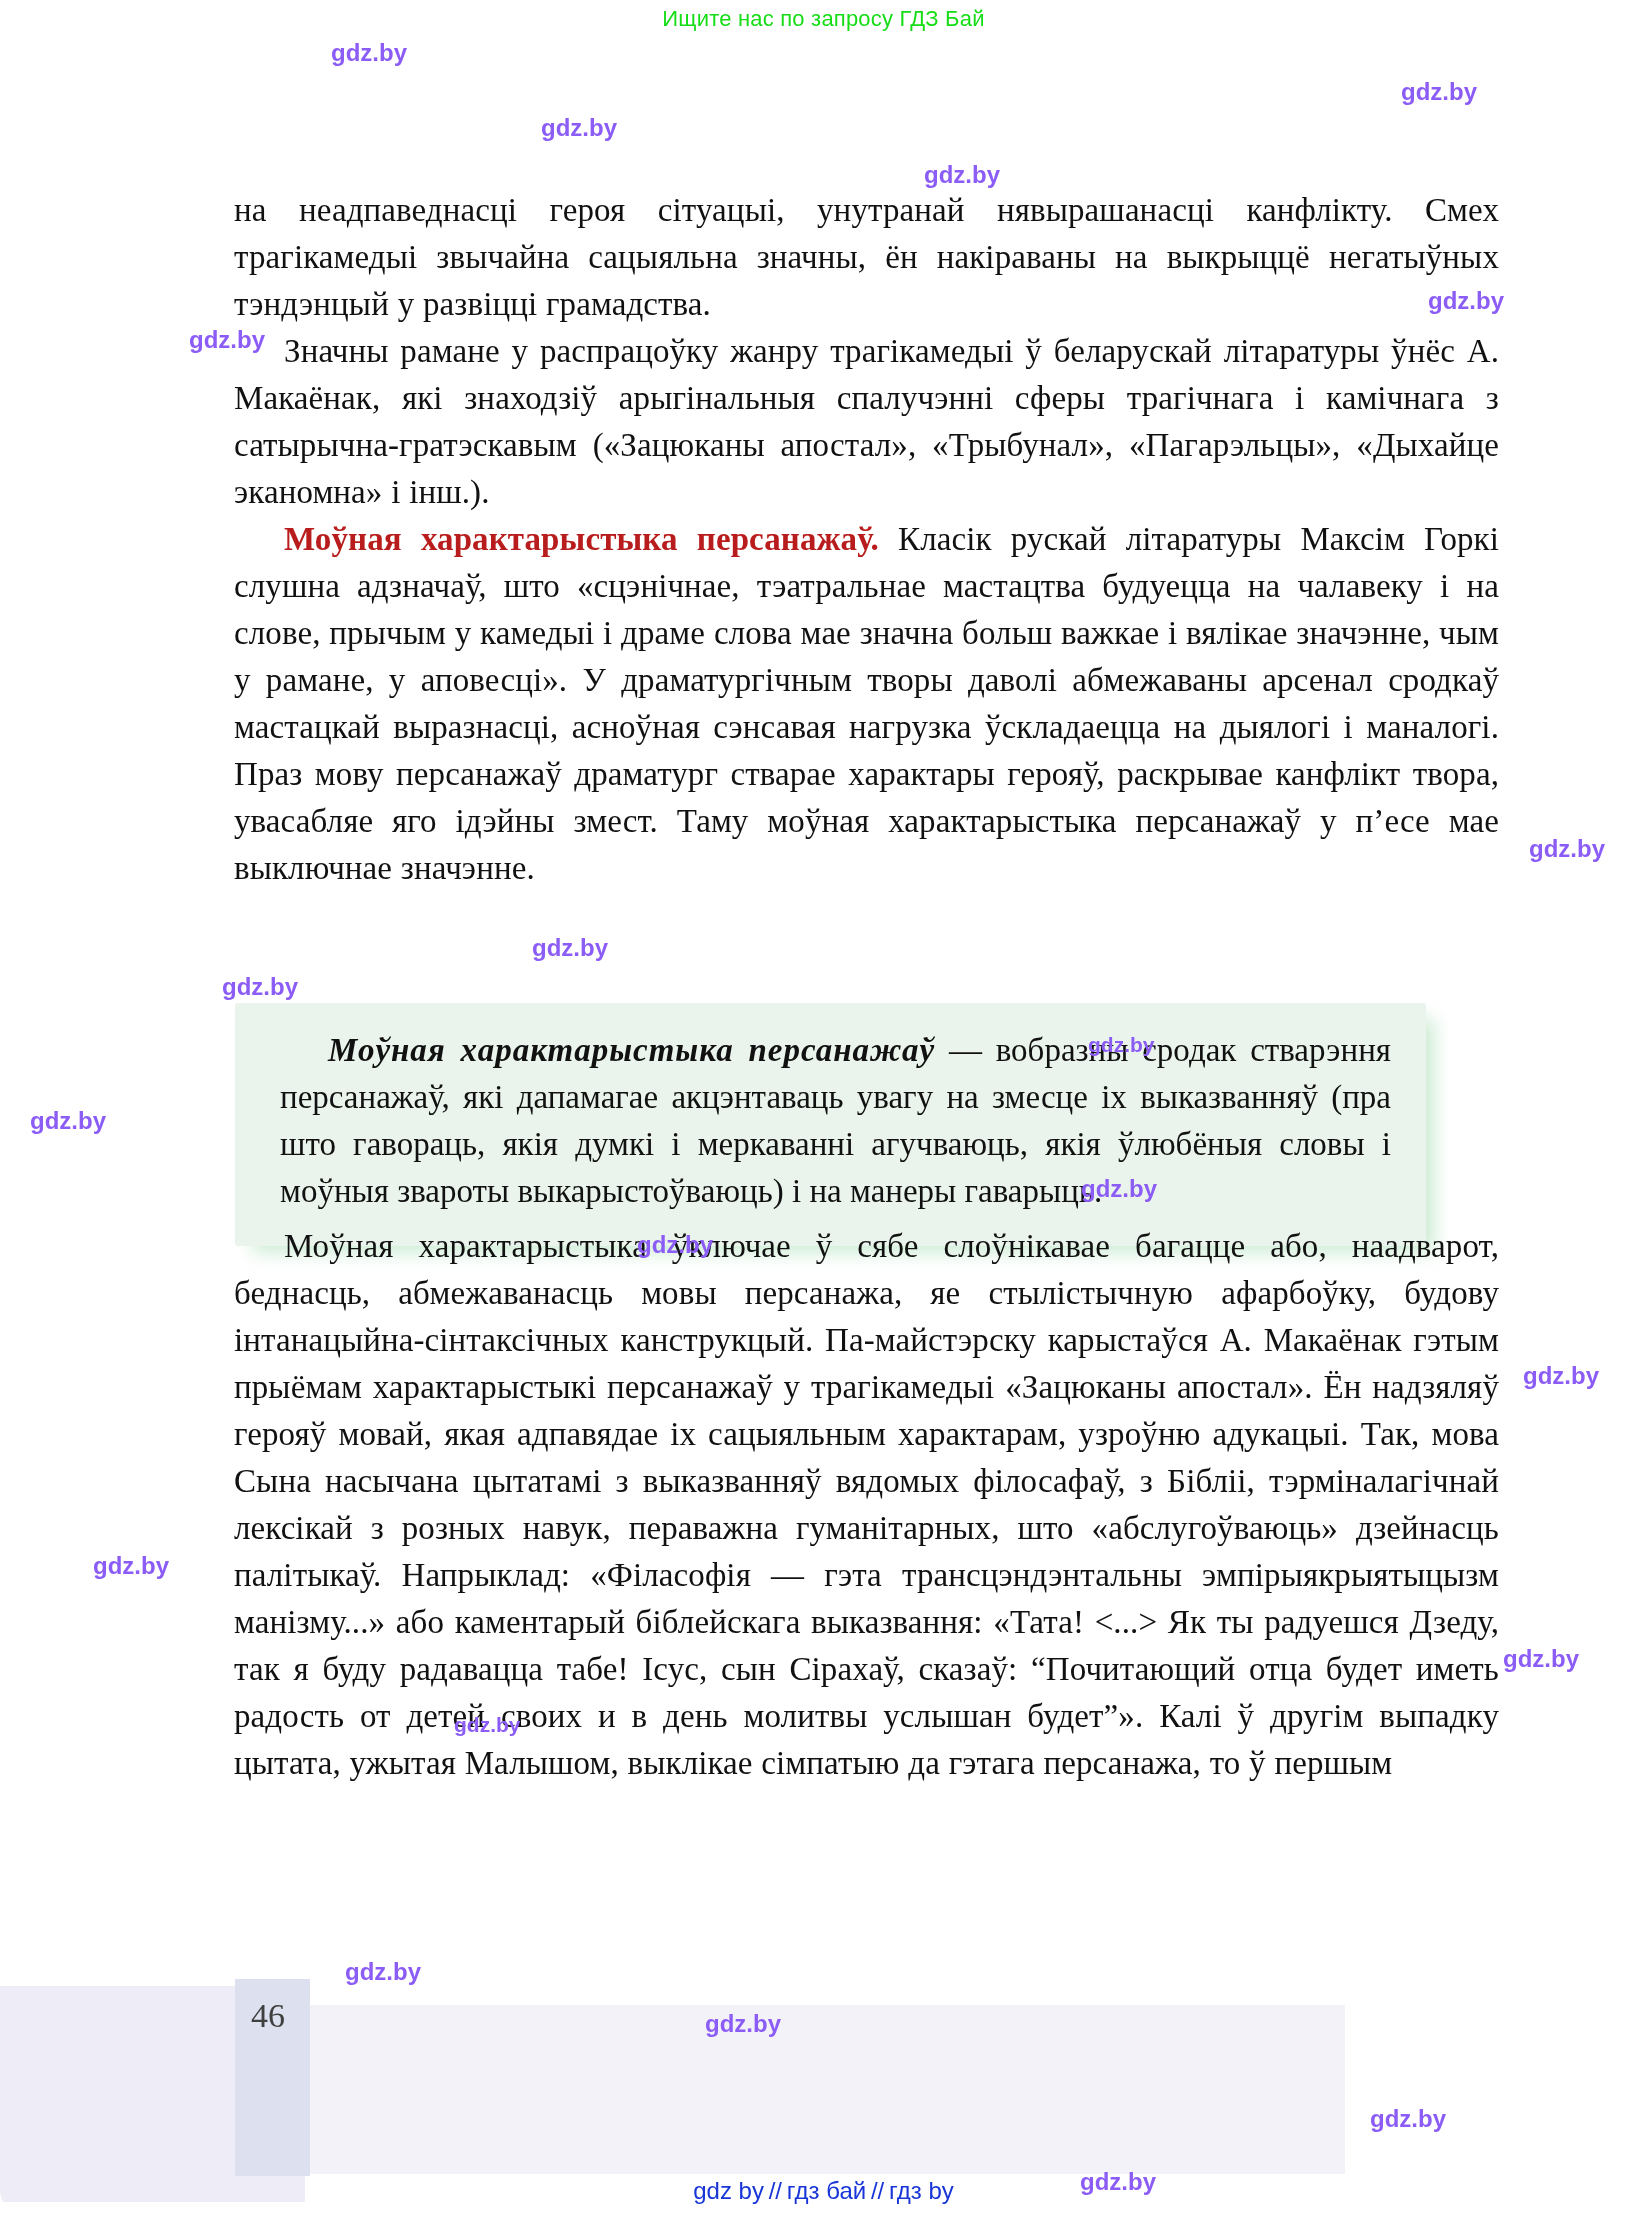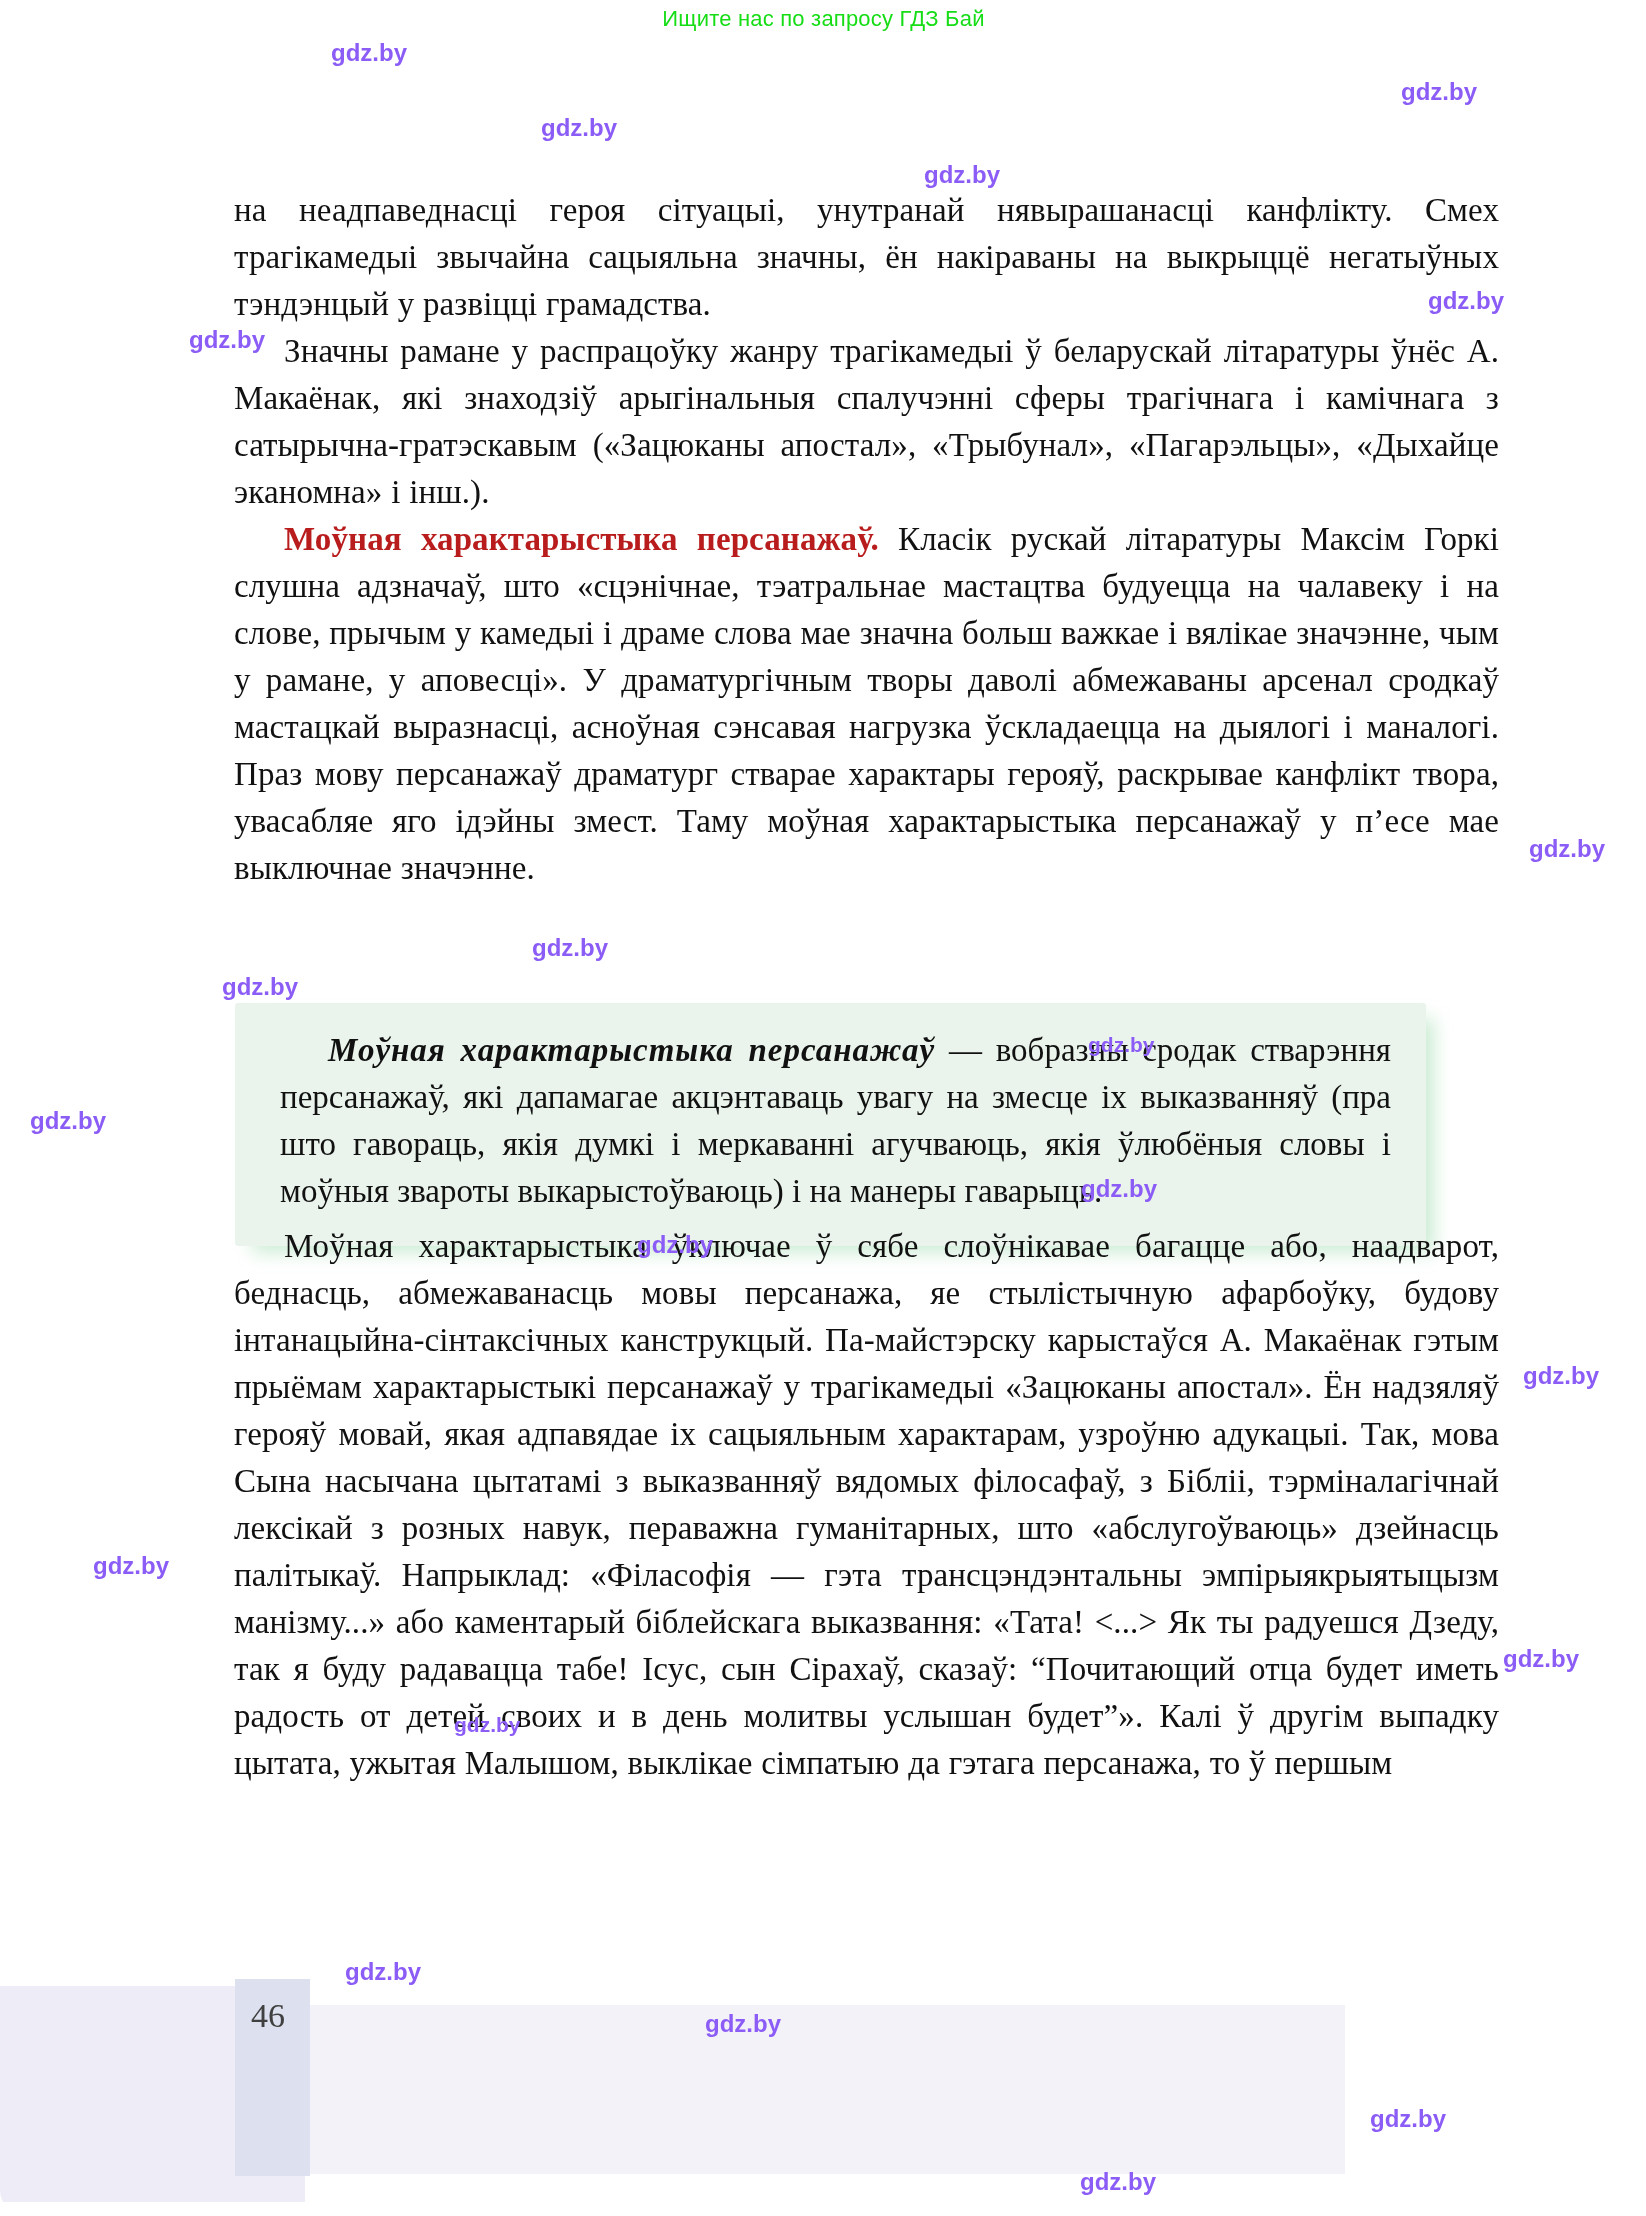--- a/index.html
+++ b/index.html
@@ -180,20 +180,23 @@
     <p><span class="defterm">Моўная характарыстыка персанажаў</span><span> — вобразны сродак стварэння персанажаў, які дапамагае акцэнтаваць увагу на змесце іх выказванняў (пра што гавораць, якія думкі і меркаванні агучваюць, якія ўлюбёныя словы і моўныя звароты выкарыстоўваюць) і на манеры гаварыць.</span></p>
   </div>
 
   <div class="col" style="top: 1223px;">
     <p class="body indent">Моўная характарыстыка ўключае ў сябе слоўнікавае багацце або, наадварот, беднасць, абмежаванасць мовы персанажа, яе стылістычную афарбоўку, будову інтанацыйна-сінтаксічных канструкцый. Па-майстэрску карыстаўся А. Макаёнак гэтым прыёмам характарыстыкі персанажаў у трагікамедыі «Зацюканы апостал». Ён надзяляў герояў мовай, якая адпавядае іх сацыяльным характарам, узроўню адукацыі. Так, мова Сына насычана цытатамі з выказванняў вядомых філосафаў, з Бібліі, тэрміналагічнай лексікай з розных навук, пераважна гуманітарных, што «абслугоўваюць» дзейнасць палітыкаў. Напрыклад: «Філасофія — гэта трансцэндэнтальны эмпірыякрыятыцызм манізму...» або каментарый біблейскага выказвання: «Тата! &lt;...&gt; Як ты радуешся Дзеду, так я буду радавацца табе! Ісус, сын Сірахаў, сказаў: “Почитающий отца будет иметь радость от детей своих и в день молитвы услышан будет”». Калі ў другім выпадку цытата, ужытая Малышом, выклікае сімпатыю да гэтага персанажа, то ў першым</p>
   </div>
 
   <div class="page-number">46</div>
 
 
+  <div class="bottom-bar">
+    <span>gdz by</span><span class="sep">//</span><span>гдз бай</span><span class="sep">//</span><span>гдз by</span>
+  </div>
 
   <div class="wm" style="left:331px;  top:39px;  font-size:24px;">gdz.by</div>
   <div class="wm" style="left:1401px; top:78px;  font-size:24px;">gdz.by</div>
   <div class="wm" style="left:541px;  top:114px; font-size:24px;">gdz.by</div>
   <div class="wm" style="left:924px; top:161px; font-size:24px;">gdz.by</div>
   <div class="wm" style="left:1428px; top:287px; font-size:24px;">gdz.by</div>
   <div class="wm" style="left:189px;  top:326px; font-size:24px;">gdz.by</div>
   <div class="wm" style="left:1529px; top:835px;font-size:24px;">gdz.by</div>
   <div class="wm" style="left:532px;  top:934px;font-size:24px;">gdz.by</div>
   <div class="wm" style="left:222px;  top:973px;font-size:24px;">gdz.by</div>

